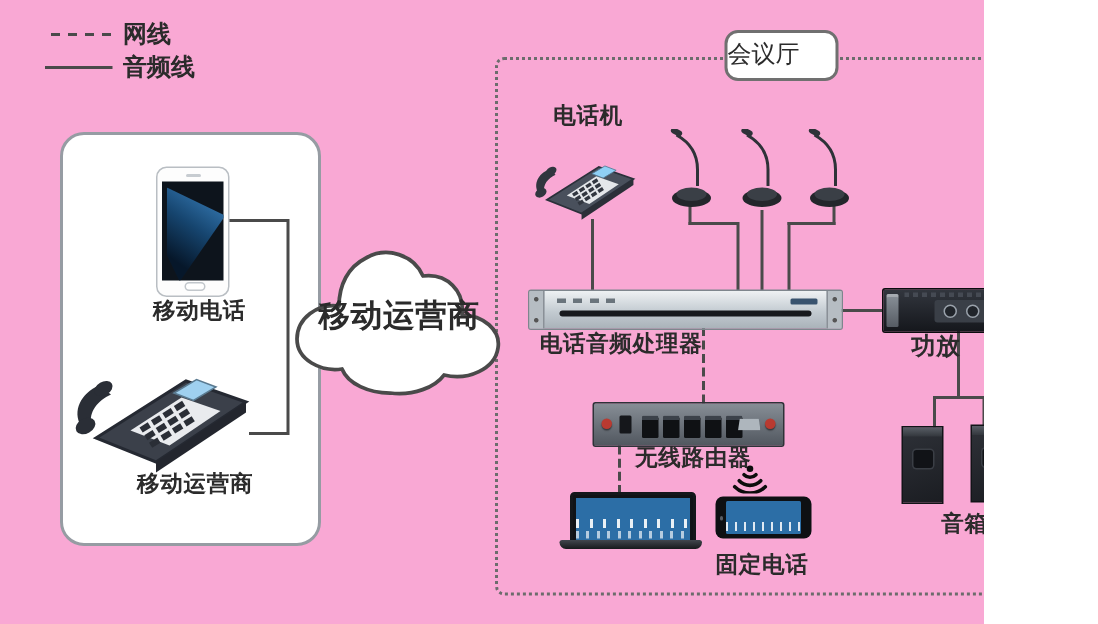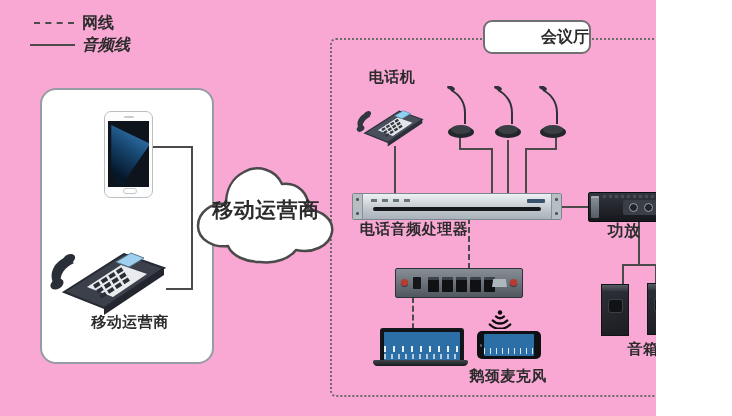--- a/index.html
+++ b/index.html
@@ -14,22 +14,22 @@
   .dash-v{width:0;border-left:2px dashed var(--line,#4a4a4a);z-index:2;}
 
   
   .legend-dash{width:40px;height:0;border-top:2px dashed var(--line,#4a4a4a);}
   .legend-solid{width:45px;height:0;border-top:2.5px solid var(--line,#4a4a4a);}
   .legend-lbl{font-weight:bold;font-size:16px;white-space:nowrap;}
 
   
   .pstn-box{width:170px;height:272px;border:2px solid #969ca3;border-radius:16px;background:#fff;z-index:0;}
   .conf-box{width:366px;height:355px;border:2px dotted #6c6c6c;border-radius:6px;z-index:0;}
-  .conf-badge{width:72px;height:30px;line-height:30px;text-align:right;background:#fff;
-              border:2px solid #707070;border-radius:9px;font-weight:bold;font-size:16px;z-index:6;padding-left:32px;}
+  .conf-badge{width:72px;height:30px;line-height:30px;text-align:left;background:#fff;
+              border:2px solid #707070;border-radius:9px;font-weight:normal;font-size:16px;z-index:6;}
 
   
   .smartphone{width:47px;height:85px;background:#fdfdfd;border:1.5px solid #b9bec3;border-radius:7px;z-index:4;}
   .smartphone .scr{position:absolute;left:3px;right:3px;top:9px;bottom:10px;background:#0d141c;overflow:hidden;}
   .smartphone .scr::after{content:'';position:absolute;left:8%;top:6%;width:95%;height:95%;
         background:linear-gradient(215deg,#3f89c8 0%,#16456f 45%,#06172a 80%);
         clip-path:polygon(0 0,100% 30%,22% 100%,0 72%);}
   .smartphone .spk{position:absolute;top:3.5px;left:50%;width:10px;height:2px;margin-left:-5px;background:#c7ccd1;border-radius:2px;}
   .smartphone .home{position:absolute;bottom:3px;left:50%;width:12px;height:4px;margin-left:-6px;background:#fff;border:1px solid #c2c7cc;border-radius:3px;}
 
@@ -88,29 +88,30 @@
   .speaker::after{content:'';position:absolute;left:25%;top:30%;width:50%;height:24%;background:#111317;border-radius:2px;box-shadow:0 0 0 1px #3a3e45;}
 </style>
 </head>
 <body>
 
 <div id="stage">
 
   <div class="abs legend-dash" style="left:34px;top:22px;"></div>
   <div class="abs legend-lbl" style="left:82px;top:13px;">网线</div>
   <div class="abs legend-solid" style="left:30px;top:44px;"></div>
-  <div class="abs legend-lbl" style="left:82px;top:35px;font-style:italic;">音频线</div>
+  <div class="abs legend-lbl" style="left:82px;top:35px;">音频线</div>
 
   <div class="abs pstn-box" style="left:40px;top:88px;"></div>
 
   <div class="abs smartphone" style="left:104px;top:111px;">
     <div class="spk"></div>
     <div class="scr"></div>
     <div class="home"></div>
   </div>
+  <div class="abs lbl" style="left:92px;top:198px;width:82px;">移动电话</div>
 
   <svg class="abs" style="left:46px;top:238px;z-index:4;" width="124" height="78" viewBox="0 0 124 78">
     <polygon points="18,54 78,16 118,30 58,70" fill="#3b404a" stroke="#252932" stroke-width="2"></polygon>
     <polygon points="58,70 118,30 118,37 58,77" fill="#23262e"></polygon>
     <polygon points="70,24 85,15 98,20 83,29" fill="#9fd0ef" stroke="#5a7a90" stroke-width="1"></polygon>
     <polygon points="41,49 75,27 101,36 67,59" fill="#e9ebee"></polygon>
     <g transform="translate(47,47) rotate(-32)" fill="#2a2e36">
       <rect x="0" y="0" width="6.5" height="4"></rect>
         <rect x="9" y="0" width="6.5" height="4"></rect>
         <rect x="18" y="0" width="6.5" height="4"></rect>
@@ -235,34 +236,35 @@
     <div class="knob l"></div>
     <div class="knob r"></div>
     <div class="pwr"></div>
     <div class="port" style="left:32px;"></div>
     <div class="port" style="left:46px;"></div>
     <div class="port" style="left:60px;"></div>
     <div class="port" style="left:74px;"></div>
     <div class="port" style="left:88px;"></div>
     <div class="vga"></div>
   </div>
+  <div class="abs lbl" style="left:422px;top:296px;width:80px;">无线路由器</div>
 
   <svg class="abs" style="left:488px;top:308px;z-index:5;" width="24" height="21" viewBox="0 0 24 21">
     <circle cx="12" cy="4.5" r="2.2" fill="#0c0c0c"></circle>
     <path d="M8,8.5 a5.6,5.6 0 0 0 8,0" stroke="#0c0c0c" stroke-width="2.4" fill="none" stroke-linecap="round"></path>
     <path d="M4.8,12.5 a10,10 0 0 0 14.4,0" stroke="#0c0c0c" stroke-width="2.4" fill="none" stroke-linecap="round"></path>
     <path d="M1.8,16.5 a14.4,14.4 0 0 0 20.4,0" stroke="#0c0c0c" stroke-width="2.4" fill="none" stroke-linecap="round"></path>
   </svg>
 
   <div class="abs dash-v" style="left:412px;top:297px;height:41px;"></div>
 
   <div class="abs laptop-screen" style="left:380px;top:328px;">
     <div class="ui"></div>
   </div>
   <div class="abs laptop-base" style="left:373px;top:360px;"></div>
 
   <div class="abs tablet" style="left:477px;top:331px;">
     <div class="ui"></div>
     <div class="btn"></div>
   </div>
-  <div class="abs lbl" style="left:459px;top:367px;width:98px;">鹅颈麦克风</div>
+  <div class="abs lbl" style="left:459px;top:367px;width:98px;">固定电话</div>
 
 </div>
 
 </body></html>

